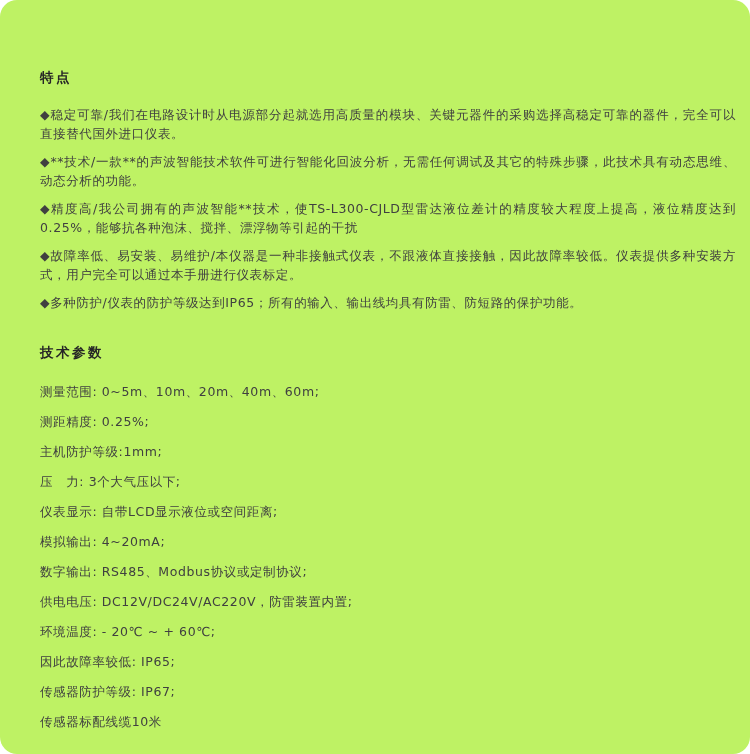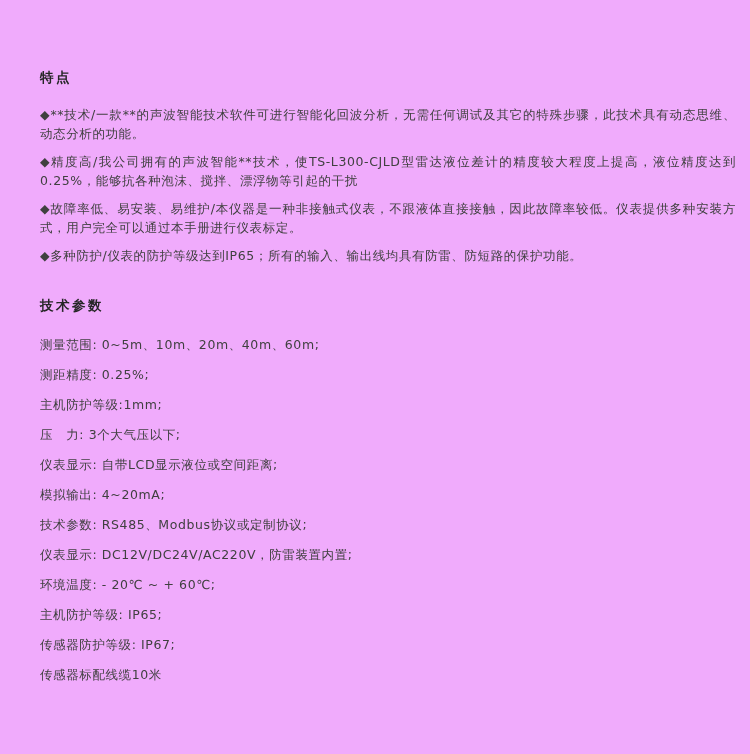--- a/index.html
+++ b/index.html
@@ -7,21 +7,22 @@
     width: 750px;
     height: 754px;
     background: #ffffff;
     overflow: hidden;
     font-family: "DejaVu Sans", "Liberation Sans", sans-serif;
   }
   .page {
     width: 750px;
     height: 754px;
     padding: 70px 14px 10px 40px;
-    background: #f0abfc;
+    background: #bef264;
+    border-radius: 17px;
   }
   .section-heading {
     font-size: 13.5px;
     font-weight: bold;
     color: #262626;
     letter-spacing: 2.5px;
     line-height: 15px;
   }
   .features-heading { margin-bottom: 20px; }
   .specs-heading { margin-top: 33px; margin-bottom: 17px; }
@@ -42,36 +43,37 @@
   }
 </style>
 </head>
 <body>
 
 <div class="page">
 
   <div class="section">
     <div class="section-heading features-heading">特点</div>
 
+    <p class="feature">◆稳定可靠/我们在电路设计时从电源部分起就选用高质量的模块、关键元器件的采购选择高稳定可靠的器件，完全可以直接替代国外进口仪表。</p>
     <p class="feature">◆**技术/一款**的声波智能技术软件可进行智能化回波分析，无需任何调试及其它的特殊步骤，此技术具有动态思维、动态分析的功能。</p>
     <p class="feature">◆精度高/我公司拥有的声波智能**技术，使TS-L300-CJLD型雷达液位差计的精度较大程度上提高，液位精度达到0.25%，能够抗各种泡沫、搅拌、漂浮物等引起的干扰</p>
     <p class="feature">◆故障率低、易安装、易维护/本仪器是一种非接触式仪表，不跟液体直接接触，因此故障率较低。仪表提供多种安装方式，用户完全可以通过本手册进行仪表标定。</p>
     <p class="feature">◆多种防护/仪表的防护等级达到IP65；所有的输入、输出线均具有防雷、防短路的保护功能。</p>
   </div>
 
   <div class="section">
     <div class="section-heading specs-heading">技术参数</div>
 
     <div class="spec">测量范围: 0~5m、10m、20m、40m、60m;</div>
     <div class="spec">测距精度: 0.25%;</div>
     <div class="spec">主机防护等级:1mm;</div>
     <div class="spec">压　力: 3个大气压以下;</div>
     <div class="spec">仪表显示: 自带LCD显示液位或空间距离;</div>
     <div class="spec">模拟输出: 4~20mA;</div>
-    <div class="spec">技术参数: RS485、Modbus协议或定制协议;</div>
-    <div class="spec">仪表显示: DC12V/DC24V/AC220V，防雷装置内置;</div>
+    <div class="spec">数字输出: RS485、Modbus协议或定制协议;</div>
+    <div class="spec">供电电压: DC12V/DC24V/AC220V，防雷装置内置;</div>
     <div class="spec">环境温度: - 20℃ ~ + 60℃;</div>
-    <div class="spec">主机防护等级: IP65;</div>
+    <div class="spec">因此故障率较低: IP65;</div>
     <div class="spec">传感器防护等级: IP67;</div>
     <div class="spec">传感器标配线缆10米</div>
   </div>
 
 </div>
 
 </body></html>

